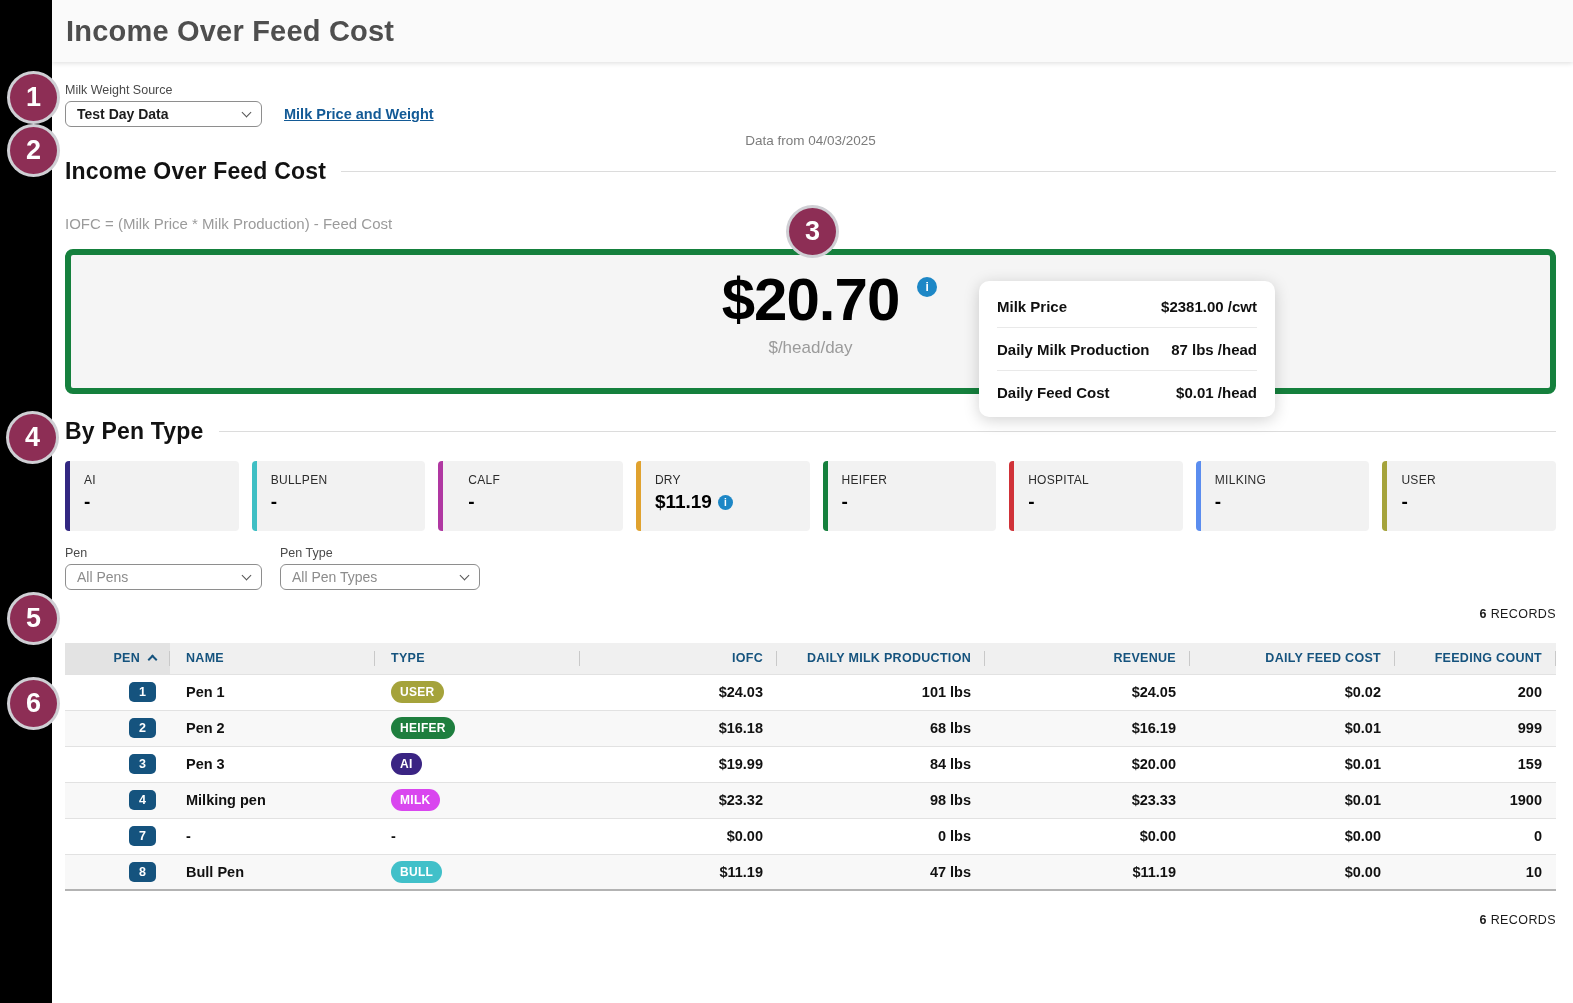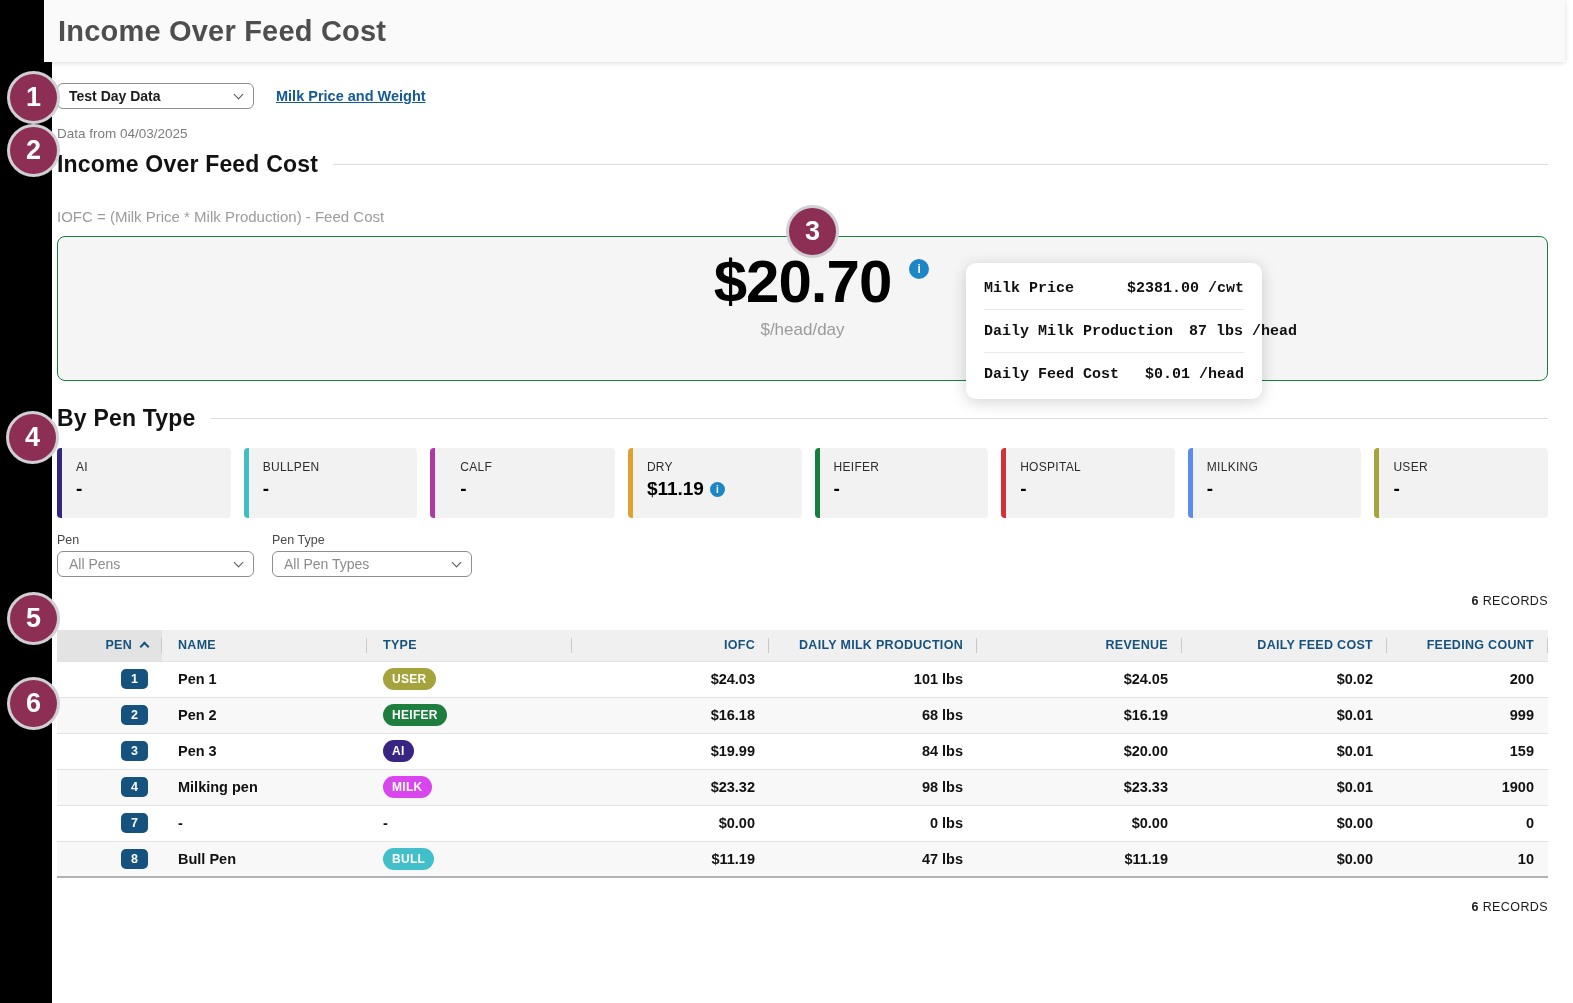--- a/index.html
+++ b/index.html
@@ -3,52 +3,52 @@
 <meta charset="utf-8">
 <style>
   * { margin:0; padding:0; box-sizing:border-box; }
   html,body { background:#fff; }
   body { font-family:"Liberation Sans", sans-serif; }
   .app { position:relative; width:1573px; height:1003px; background:#fff; overflow:hidden; }
 
   
   .sidebar { position:absolute; left:0; top:0; width:52px; height:100%; background:#000; }
 
-  .main { position:absolute; left:44px; top:0; width:1521px; height:100%; }
+  .main { position:absolute; left:52px; top:0; width:1521px; height:100%; }
   .topbar { height:62px; background:#fafafa; box-shadow:0 1px 5px rgba(0,0,0,.14); display:flex; align-items:center; padding:0 14px; position:relative; z-index:2; }
   .page-title { font-size:29px; font-weight:bold; color:#4e4e4e; letter-spacing:.2px; }
   .content { padding:0 17px 0 13px; }
 
   .label-sm { font-size:12.5px; color:#4a4a4a; margin-bottom:4px; }
   .filter-block { margin-top:21px; }
   .select-row { display:flex; align-items:center; }
   .select { width:197px; height:26px; border:1px solid #8e8e8e; border-radius:6px; background:#fff; display:flex; align-items:center; justify-content:space-between; padding:0 11px; font-size:14px; color:#1c1c1c; font-weight:600; cursor:pointer; }
   .select.placeholder { color:#8c8c8c; font-weight:400; }
   .chev { width:7px; height:7px; border-right:1.6px solid #555; border-bottom:1.6px solid #555; transform:rotate(45deg); margin-top:-4px; flex:none; }
   .link { color:#135a96; font-weight:bold; font-size:14.5px; text-decoration:underline; margin-left:22px; cursor:pointer; }
 
-  .data-from { margin-top:17px; font-size:13.5px; color:#7c7c7c; }
+  .data-from { margin-top:6px; font-size:13.5px; color:#7c7c7c;text-align:center; }
 
   .sec-head { display:flex; align-items:center; gap:15px; }
   .sec-head h2 { font-size:23px; font-weight:bold; color:#121212; letter-spacing:.2px; white-space:nowrap; }
   .sec-head .rule { flex:1; height:1px; background:#dcdcdc; }
   .mt10{margin-top:10px}.mt24{margin-top:24px}.mt25{margin-top:25px}
 
   .formula { margin-top:30px; font-size:15px; color:#9b9b9b; }
 
-  .hero-card { position:relative; margin-top:11px; height:145px; background:#f5f5f5; border:1px solid #15803d; border-radius:8px; }
+  .hero-card { position:relative; margin-top:17px; height:145px; background:#f5f5f5; border:6px solid #15803d; border-radius:8px; }
   .hero-center { position:absolute; left:0; right:0; top:12px; text-align:center; }
   .hero-value-wrap { position:relative; display:inline-block; }
   .hero-value { font-size:60px; font-weight:800; color:#000; letter-spacing:-1px; line-height:66px; }
   .info-icon { display:inline-flex; align-items:center; justify-content:center; width:20px; height:20px; border-radius:50%; background:#1d87c6; color:#fff; font-size:12px; font-weight:bold; font-style:normal; cursor:pointer; }
   .hero-value-wrap .info-icon { position:absolute; right:-38px; top:10px; }
   .hero-unit { margin-top:5px; font-size:17px; color:#9b9b9b; }
 
   .detail-card { position:absolute; left:908px; top:26px; width:296px; background:#fff; border-radius:10px; box-shadow:0 3px 16px rgba(0,0,0,.18); padding:4px 18px; z-index:3; }
-  .detail-row { display:flex; justify-content:space-between; gap:16px; padding:12.5px 0; border-bottom:1px solid #e9e9e9; font-size:15px; font-weight:bold; color:#101010; white-space:nowrap;font-family:Liberation Mono, monospace; }
+  .detail-row { display:flex; justify-content:space-between; gap:16px; padding:12.5px 0; border-bottom:1px solid #e9e9e9; font-size:15px; font-weight:bold; color:#101010; white-space:nowrap; }
   .detail-row:last-child { border-bottom:none; }
 
   .ptcards { margin-top:16px; display:flex; gap:13px; }
   .ptcard { flex:1; height:70px; background:#f2f2f2; border-left:5px solid #999; border-radius:4px; padding:12px 8px 0 14px; }
   .ptlabel { font-size:12px; color:#2c2c2c; letter-spacing:.3px; }
   .ptvalue { font-size:19px; font-weight:bold; color:#000; margin-top:4px; }
   .info-icon.small { width:15px; height:15px; font-size:10px; vertical-align:2px; margin-left:6px; }
 
   .filters-row { display:flex; gap:18px; margin-top:15px; }
   .records { margin-top:17px; font-size:12.5px; color:#1a1a1a; letter-spacing:.4px;text-align:right; }
@@ -82,20 +82,21 @@
   <div class="sidebar"></div>
 
   <div class="main">
     <div class="topbar">
       <div class="page-title">Income Over Feed Cost</div>
     </div>
 
     <div class="content">
 
       <div class="filter-block">
+        <div class="label-sm">Milk Weight Source</div>
         <div class="select-row">
           <div class="select">
             <span>Test Day Data</span>
             <span class="chev"></span>
           </div>
           <a class="link">Milk Price and Weight</a>
         </div>
       </div>
 
       <div class="data-from">Data from 04/03/2025</div>

